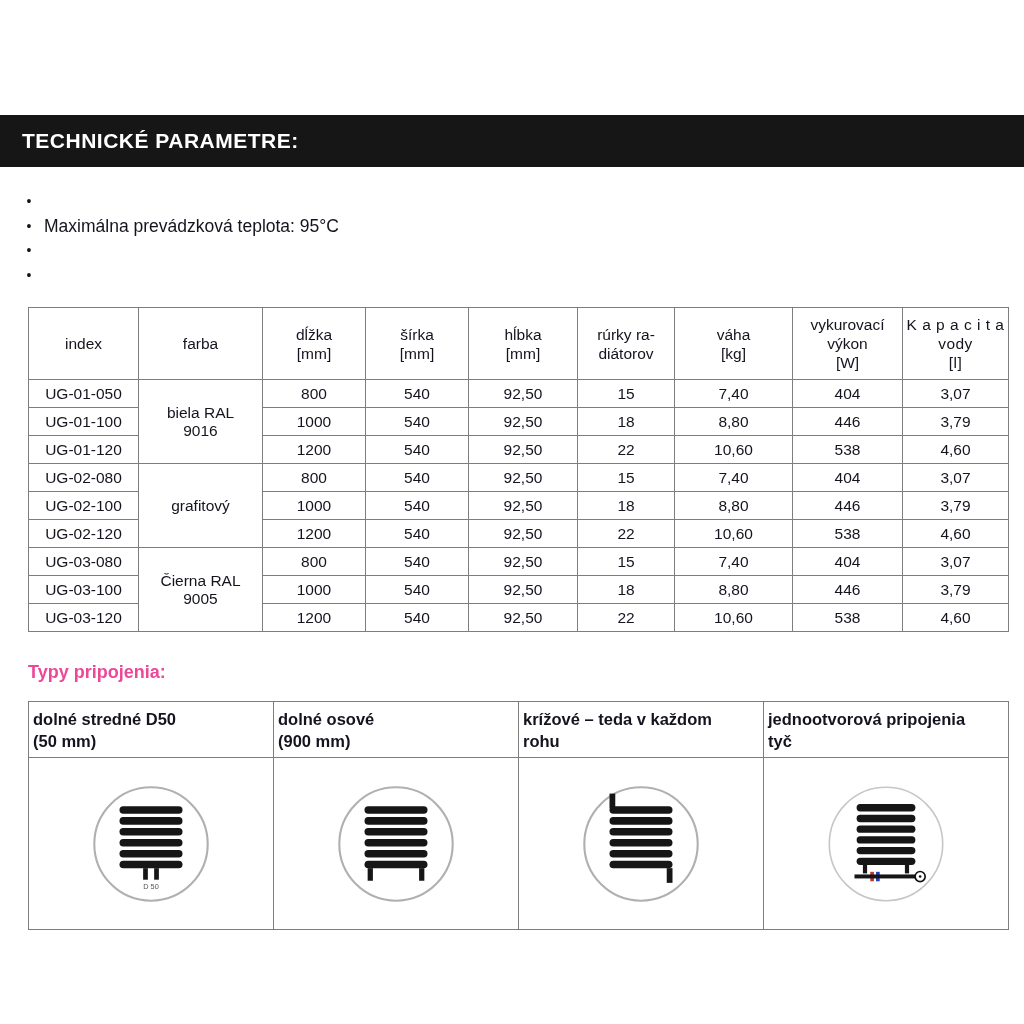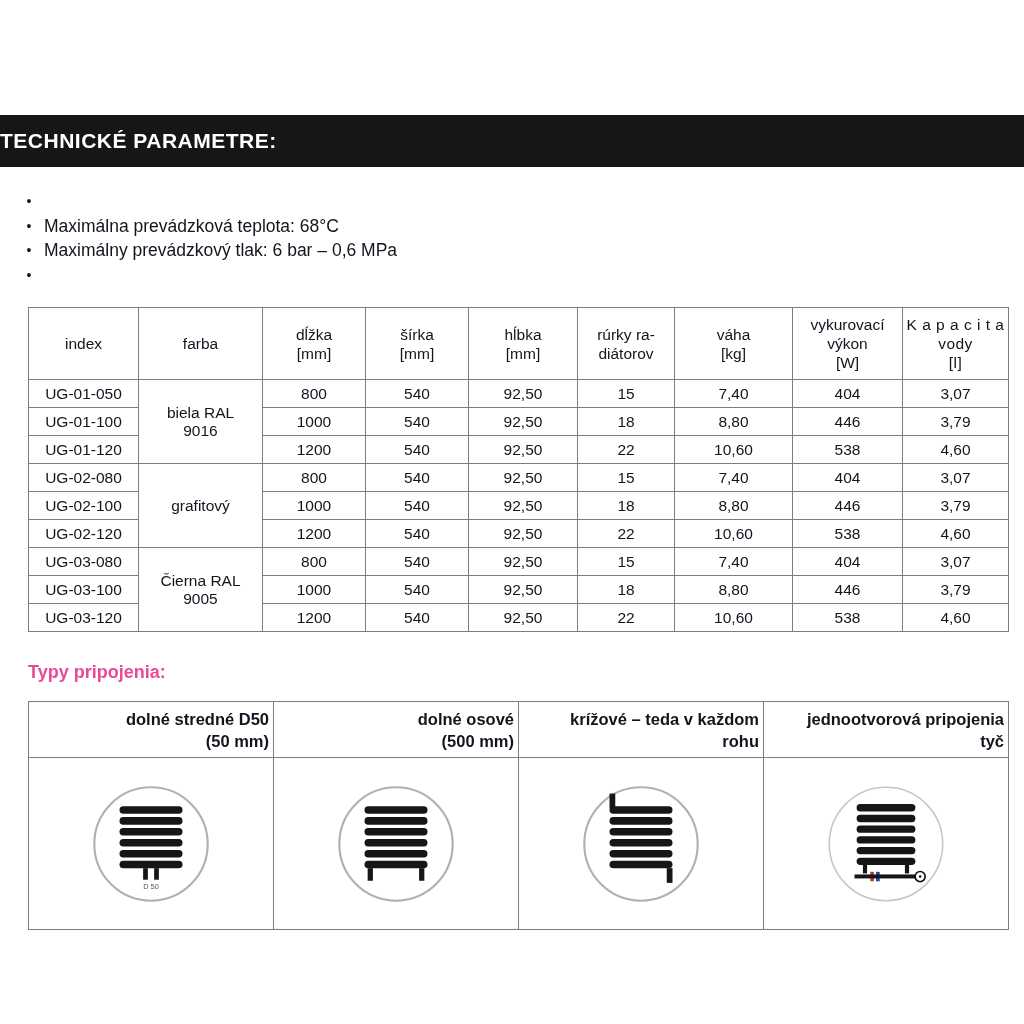--- a/index.html
+++ b/index.html
@@ -1,41 +1,41 @@
 <!DOCTYPE html>
 <html><head>
 <meta charset="utf-8">
 <style>
   * { margin:0; padding:0; box-sizing:border-box; }
   html,body { width:1024px; height:1024px; background:#ffffff; }
   body { font-family:"Liberation Sans", sans-serif; color:#1d1d2b; }
 
   .title-bar {
     margin-top:115px; height:52px; background:#161616;
-    display:flex; align-items:center; padding-left:0;
+    display:flex; align-items:center; padding-left:22px;
   }
   .title-bar .title-text { color:#ffffff; font-size:21px; font-weight:bold; letter-spacing:.5px; }
 
   ul.bullets { list-style:none; margin:22px 0 0 14px; }
   ul.bullets li { display:flex; font-size:17.5px; line-height:24.5px; color:#14141f; }
   ul.bullets .dot { width:30px; text-align:center; font-size:14px; }
 
   table.spec { border-collapse:collapse; margin:20px 16px 0 28px; width:980px; table-layout:fixed; }
   table.spec th, table.spec td {
     border:1px solid #7d7d7d; text-align:center; vertical-align:middle;
     font-size:15.5px; color:#14141f; white-space:pre-line;
   }
   table.spec th { height:72px; font-weight:normal; padding:4px 2px; line-height:19px; }
   table.spec td { height:28px; padding:2px 2px; }
   th.kapacita { letter-spacing:.5px; }
 
   .section-title { margin:30px 0 0 28px; font-size:18px; font-weight:bold; color:#ec4899; }
 
   table.conn { border-collapse:collapse; margin:18px 16px 0 28px; width:980px; table-layout:fixed; }
-  table.conn th, table.conn td { border:1px solid #7d7d7d; text-align:right; vertical-align:middle; }
+  table.conn th, table.conn td { border:1px solid #7d7d7d; text-align:left; vertical-align:middle; }
   table.conn th { height:56px; font-size:16.5px; font-weight:bold; white-space:pre-line; line-height:22px; color:#14141f; padding:4px; }
   table.conn td { height:172px;margin-left:26px; }
 
   svg.radiator { display:block; margin:0 auto; }
   .bar { fill:#161616; }
   .circle-outline { fill:#ffffff; stroke:#b0b0b0; stroke-width:2; }
   .d50-caption { font-size:7px; fill:#555; font-family:"Liberation Sans", sans-serif; }
 </style>
 </head>
 <body>
@@ -43,25 +43,24 @@
 <div class="title-bar">
   <span class="title-text">TECHNICKÉ PARAMETRE:</span>
 </div>
 
 <ul class="bullets">
   <li>
       <span class="dot">•</span>
     </li>
   <li>
       <span class="dot">•</span>
-      <span>Maximálna prevádzková teplota: 68°C</span>
-    </li>
-  <li>
-      <span class="dot">•</span>
-      <span>Maximálny prevádzkový tlak: 6 bar – 0,6 MPa</span>
+      <span>Maximálna prevádzková teplota: 95°C</span>
+    </li>
+  <li>
+      <span class="dot">•</span>
     </li>
   <li>
       <span class="dot">•</span>
     </li>
 </ul>
 
 <table class="spec">
   <colgroup>
     <col style="width:110px">
       <col style="width:124px">
@@ -203,21 +202,21 @@
       <col style="width:245px">
       <col style="width:245px">
       <col style="width:245px">
       <col style="width:245px">
     </colgroup>
   <thead>
     <tr>
       <th>dolné stredné D50
 (50 mm)</th>
       <th>dolné osové
-(500 mm)</th>
+(900 mm)</th>
       <th>krížové – teda v každom
 rohu</th>
       <th>jednootvorová pripojenia
 tyč</th>
     </tr>
   </thead>
   <tbody>
     <tr>
       <td>
         <svg class="radiator" width="126" height="118" viewBox="0 0 120 112">

